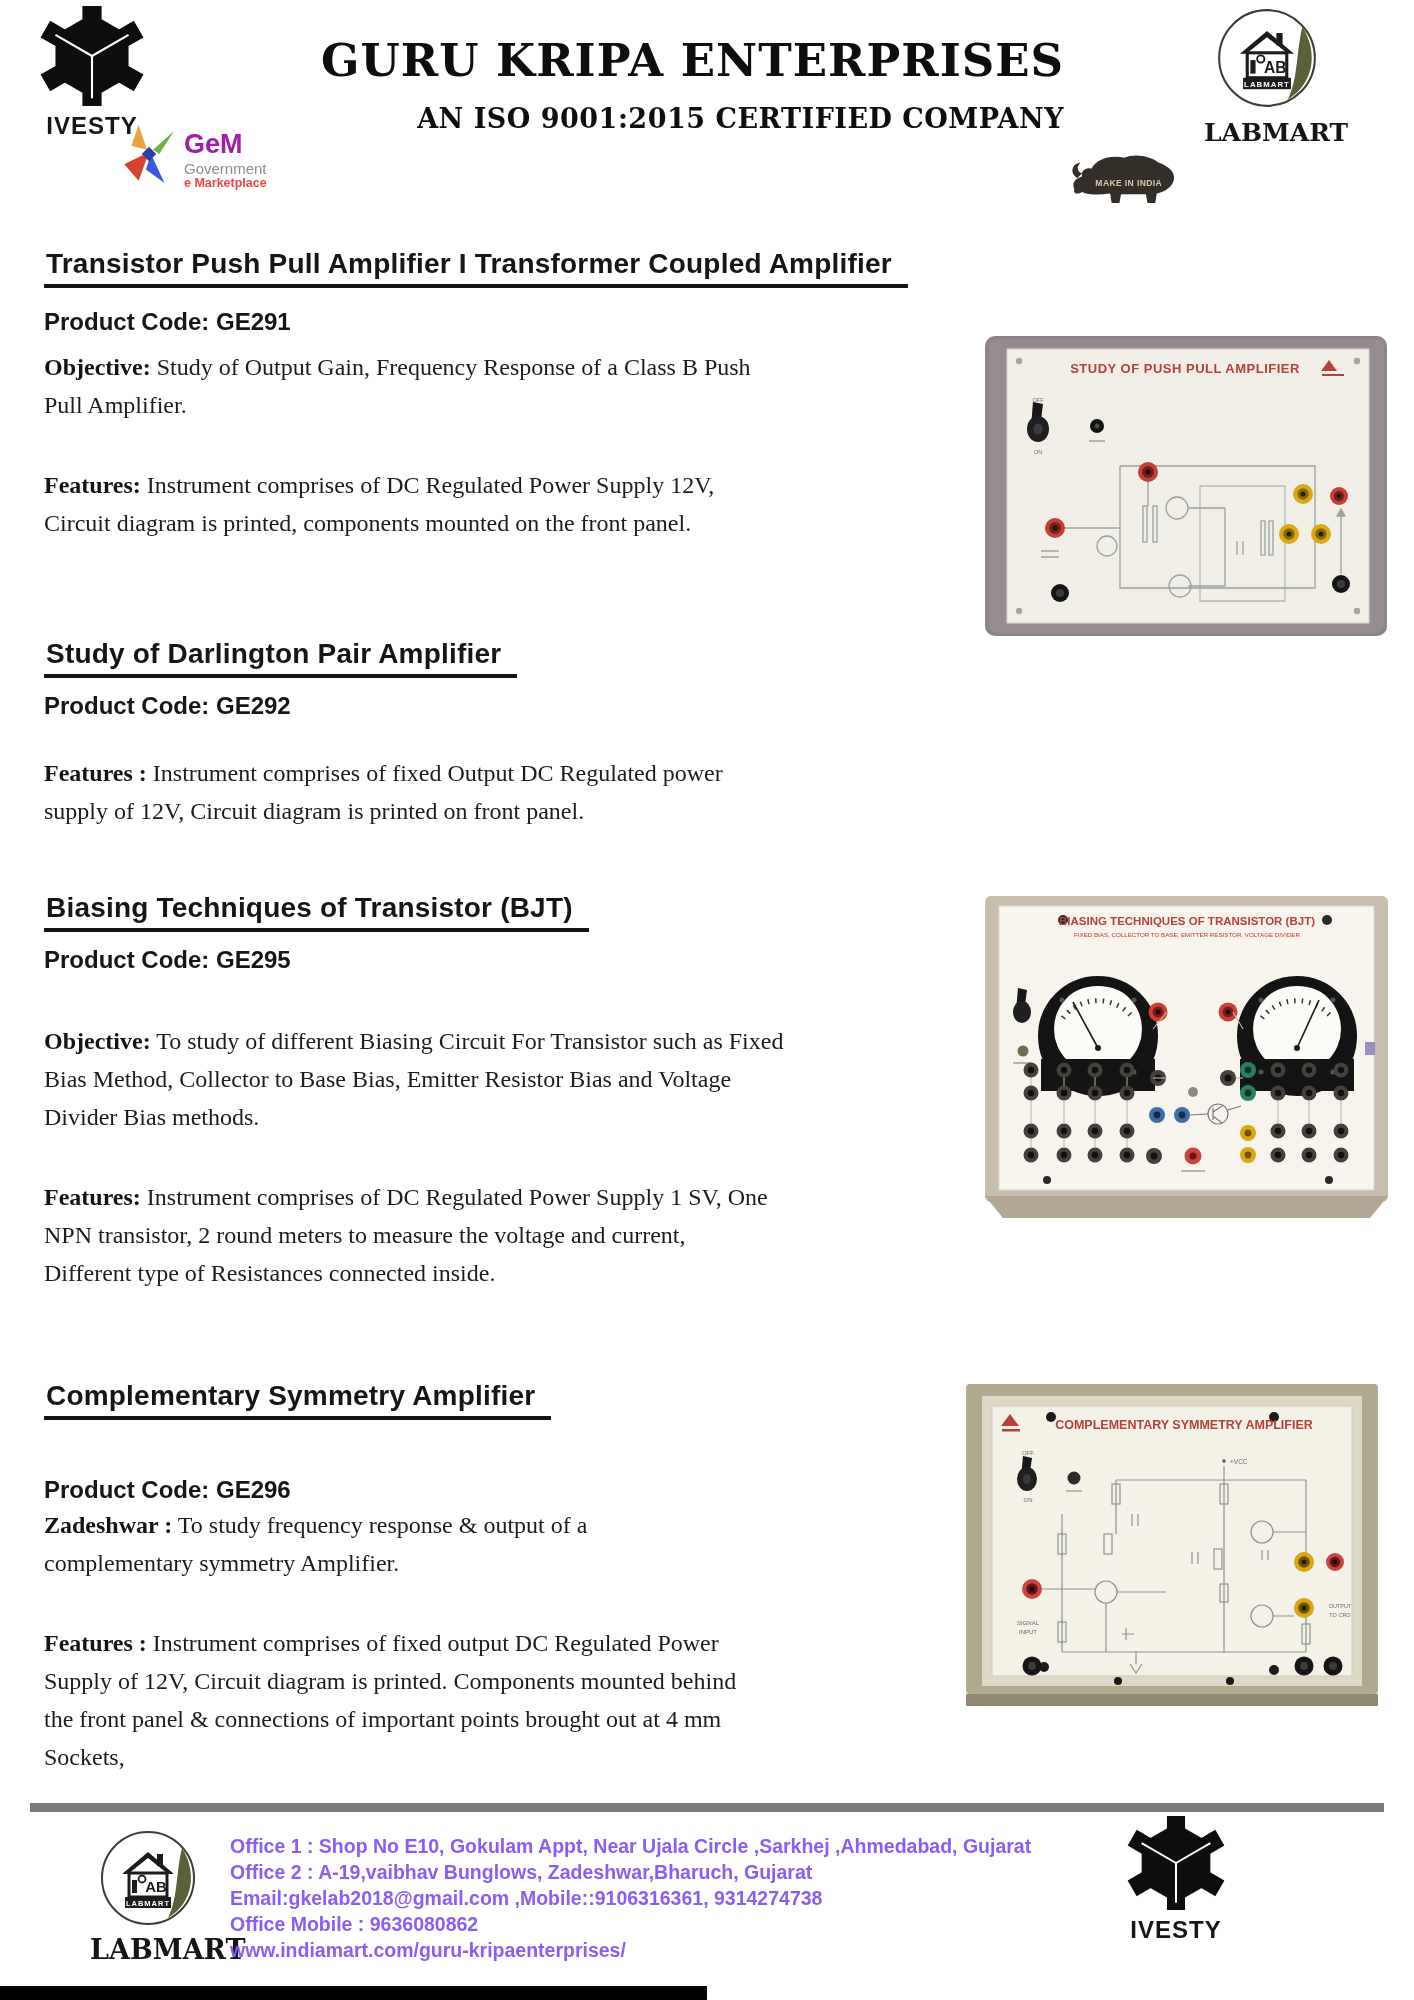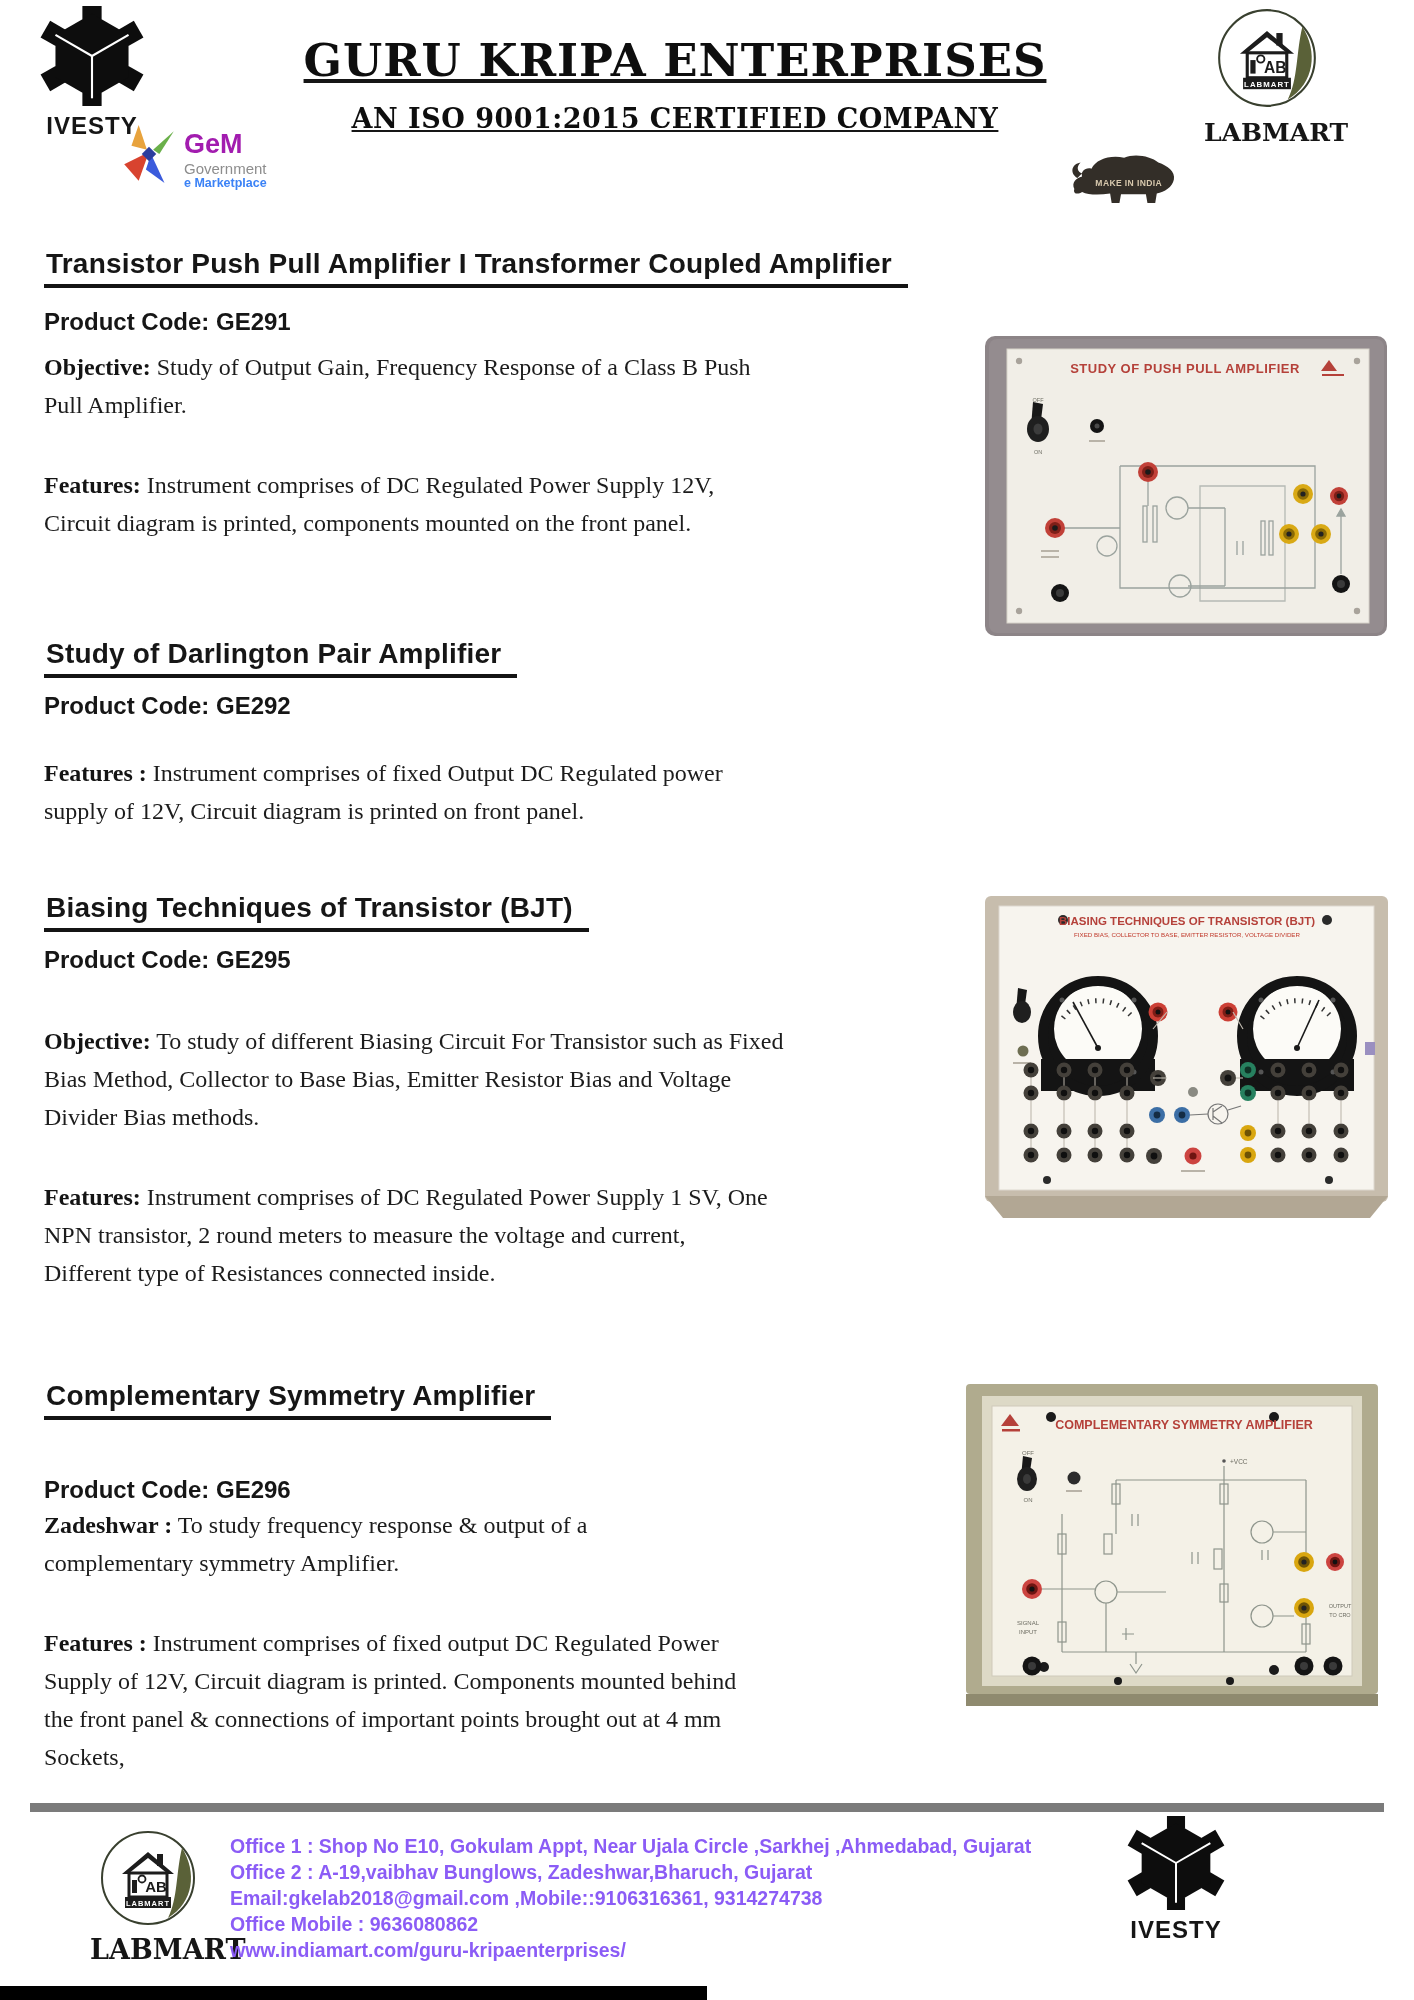--- a/index.html
+++ b/index.html
@@ -6,22 +6,22 @@
   .page{position:relative;width:1414px;height:2000px;margin:0 auto;background:#ffffff;
         font-family:"Liberation Sans", sans-serif;color:#161616;overflow:hidden;}
   
   .logo-block{position:absolute;text-align:center;}
   .ivesty-hdr{left:28px;top:6px;width:128px;}
   .ivesty-label{font-size:24px;font-weight:bold;letter-spacing:1px;margin-top:2px;}
   .gem{position:absolute;left:118px;top:120px;display:flex;align-items:flex-start;gap:4px;}
   .gem-texts{padding-top:10px;line-height:1.05;}
   .gem-name{font-size:27px;font-weight:bold;color:#a21caf;}
   .gem-sub1{font-size:15px;color:#8d8d8d;margin-top:3px;}
-  .gem-sub2{font-size:12.5px;font-weight:bold;color:#3b82f6;}
-  .title-block{position:absolute;left:270px;top:34px;width:810px;text-align:center;text-decoration:underline;}
+  .gem-sub2{font-size:12.5px;font-weight:bold;color:#ef4444;}
+  .title-block{position:absolute;left:254px;top:34px;width:810px;text-align:right;}
   .company-name{font-family:"DejaVu Serif", serif;font-weight:bold;font-size:45px;
                 letter-spacing:1px;margin:0;color:#0e0e0e;}
   .tagline{font-family:"DejaVu Serif", serif;font-weight:bold;font-size:27px;
            letter-spacing:.5px;margin:16px 0 0 0;color:#0e0e0e;}
   .labmart-hdr{left:1204px;top:6px;width:126px;}
   .labmart-label{font-family:"DejaVu Serif", serif;font-weight:bold;font-size:25px;margin-top:4px;}
   .mii{position:absolute;left:1048px;top:150px;}
   
   .sec-title{position:absolute;left:44px;margin:0;font-size:28px;font-weight:bold;
              letter-spacing:.2px;border-bottom:4px solid #141414;padding:0 16px 4px 2px;

